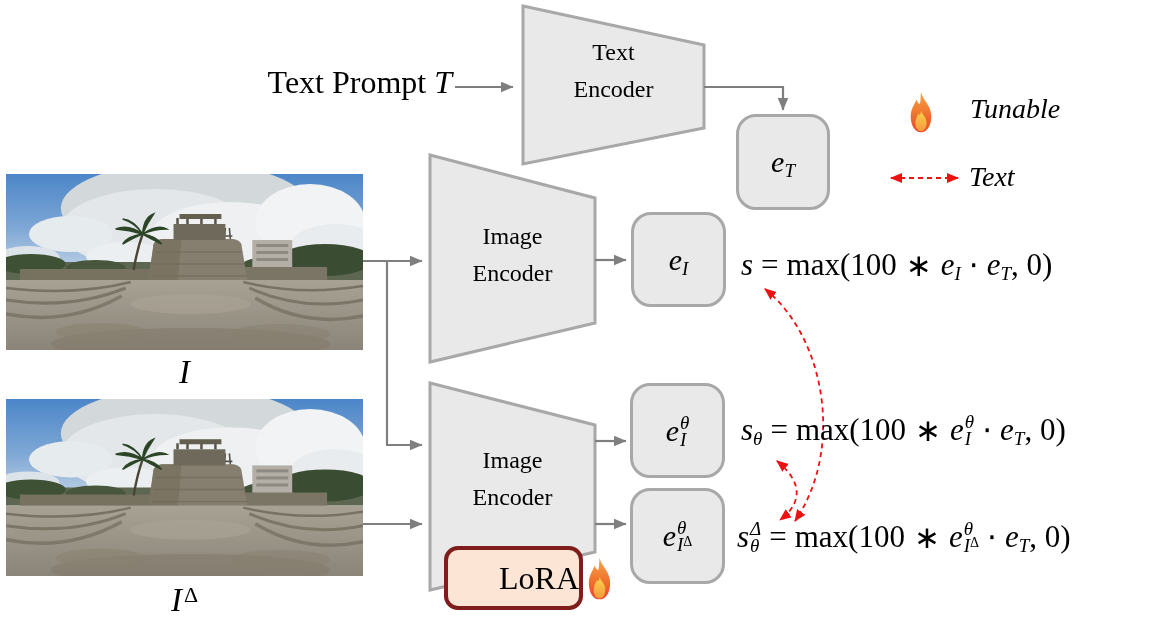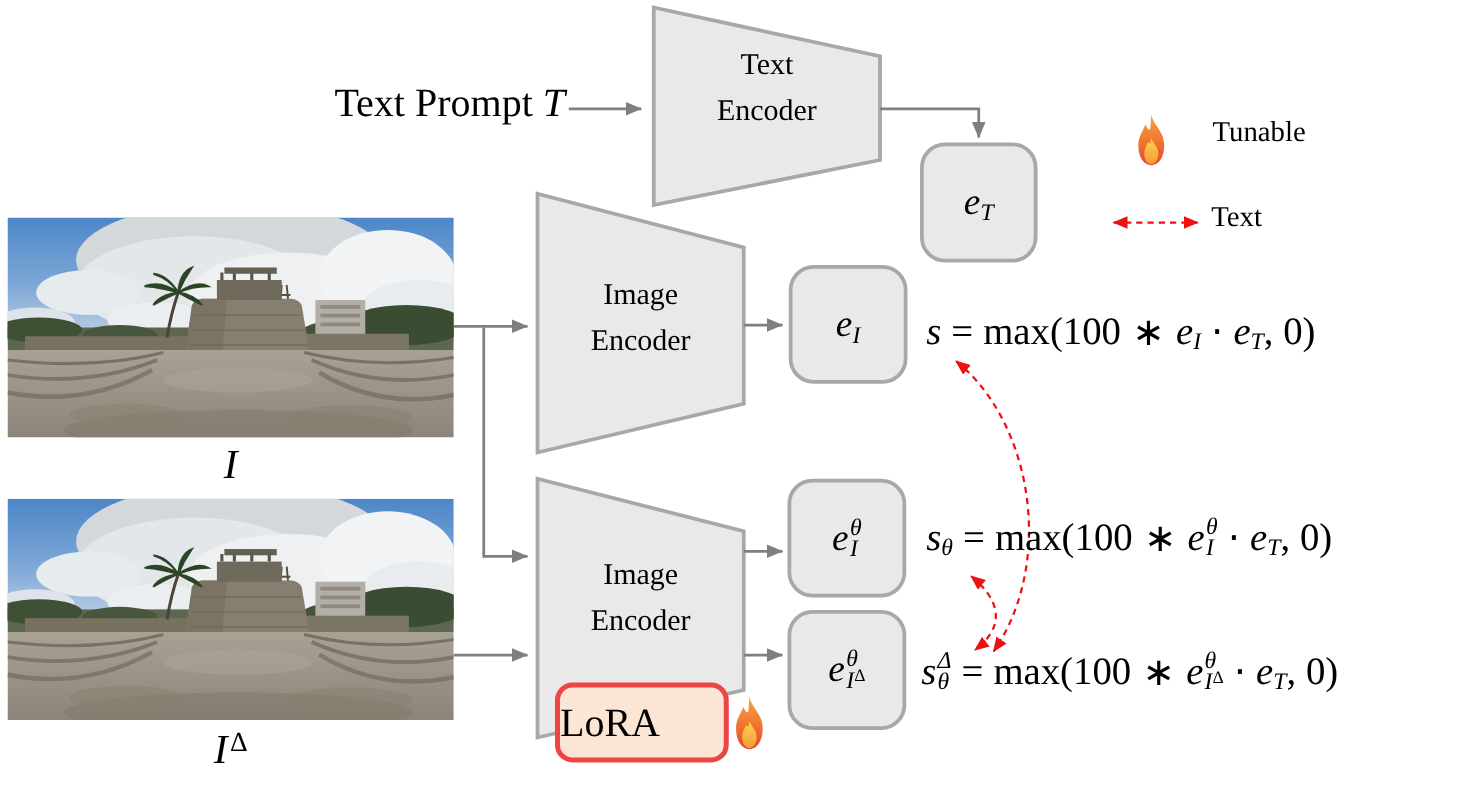--- a/index.html
+++ b/index.html
@@ -37,27 +37,27 @@
 
   .pano{position:absolute;width:357px;display:block;border:0;}
   .pano-1{left:6px;top:174px;height:176px;}
   .pano-2{left:6px;top:399px;height:177px;}
   .img-lbl{position:absolute;left:6px;width:357px;text-align:center;font-size:33px;font-style:italic;}
   .img-lbl-1{top:354px;}
   .img-lbl-2{top:582px;}
   .supD{font-size:22px;font-style:normal;display:inline-block;transform:translateY(-9px);margin-left:2px;}
 
   .lora{position:absolute;left:444px;top:546px;width:131px;height:56px;background:#fce5d5;
-        border:4px solid #ef4444;border-radius:14px;display:flex;align-items:center;
-        justify-content:flex-start;font-size:32px;}
+        border:4px solid #7f1d1d;border-radius:14px;display:flex;align-items:center;
+        justify-content:flex-end;font-size:32px;}
   .flame{position:absolute;}
   .flame-lora{left:584px;top:556px;width:31px;height:46px;}
   .flame-legend{left:906px;top:90px;width:30px;height:45px;}
 
-  .legend-lbl{position:absolute;font-size:23px;}
+  .legend-lbl{position:absolute;font-size:28px;font-style:italic;}
   .tunable{left:970px;top:93px;}
   .close{left:969px;top:161px;}
 </style>
 </head>
 <body>
 
 <div class="canvas">
 
   <svg class="overlay" width="1174" height="628" viewBox="0 0 1174 628" xmlns="http://www.w3.org/2000/svg">
     <defs>

